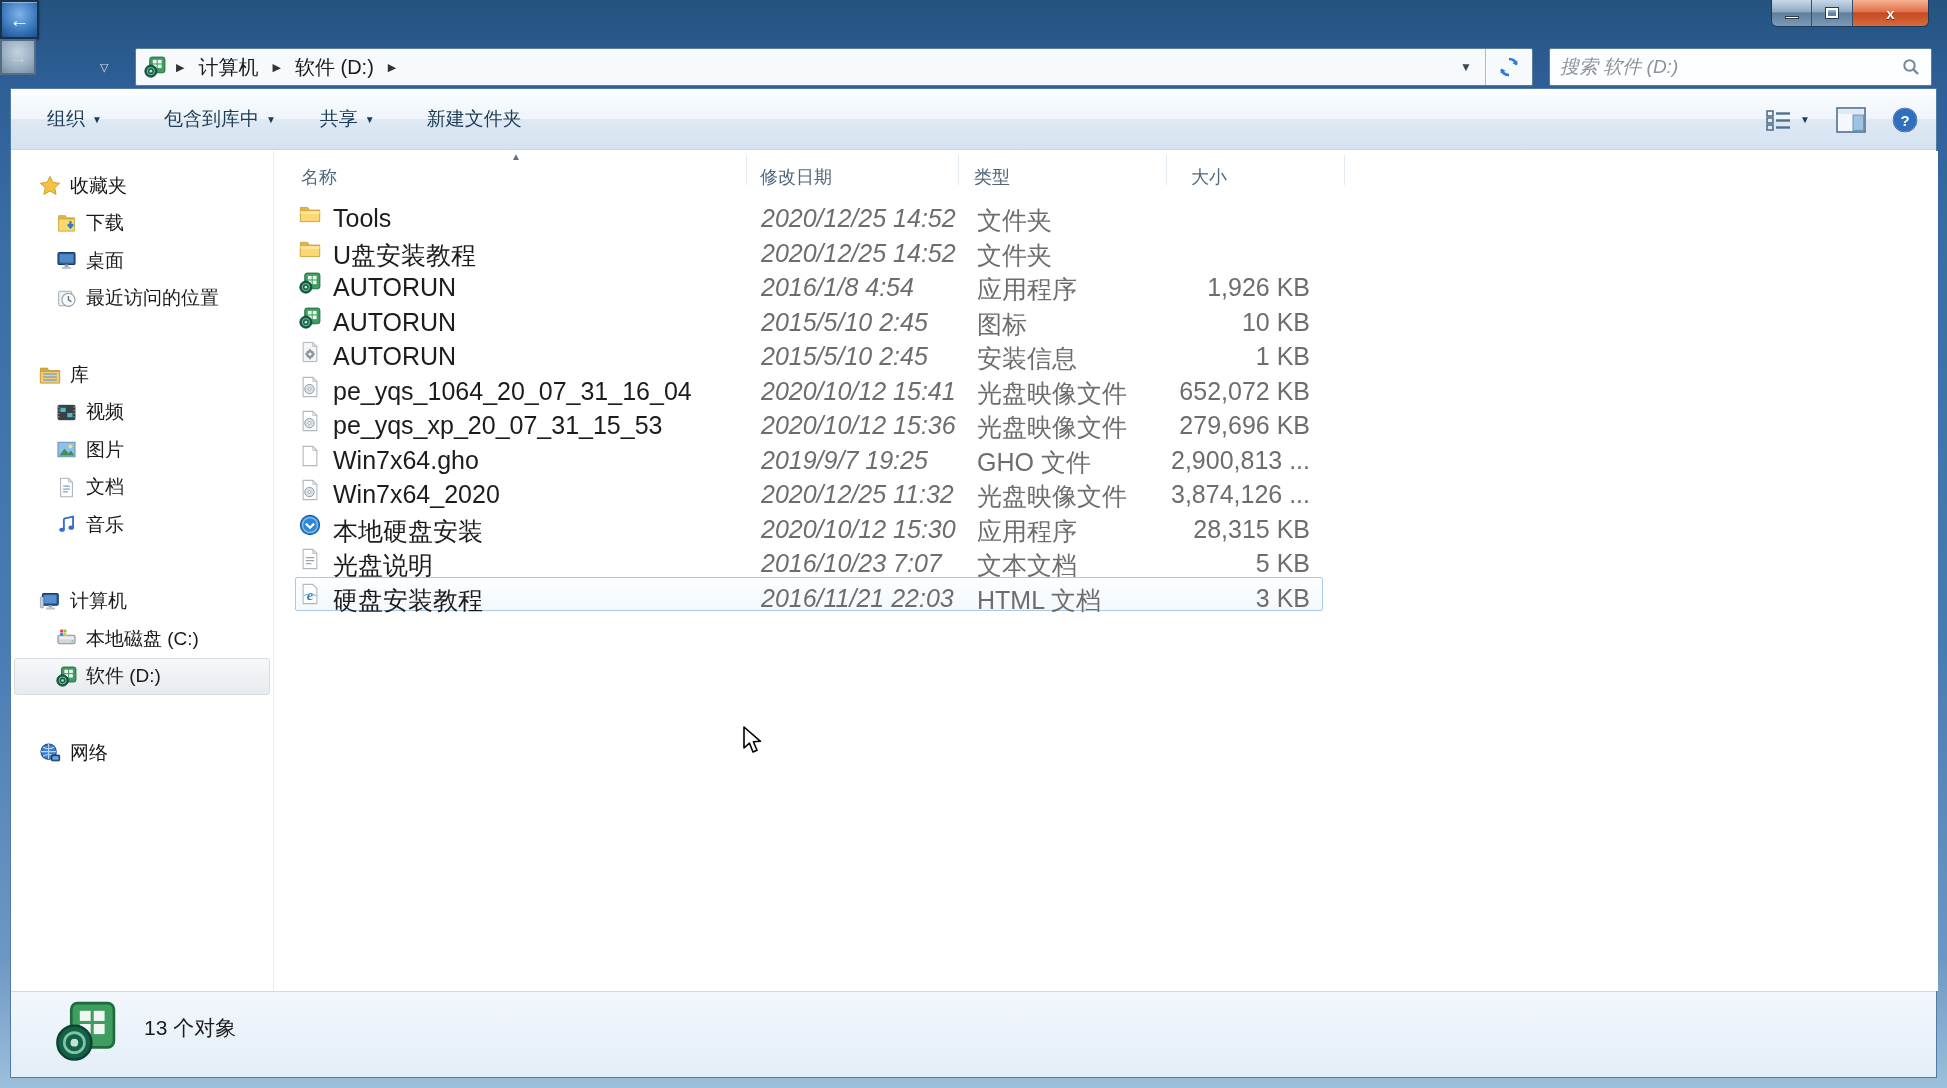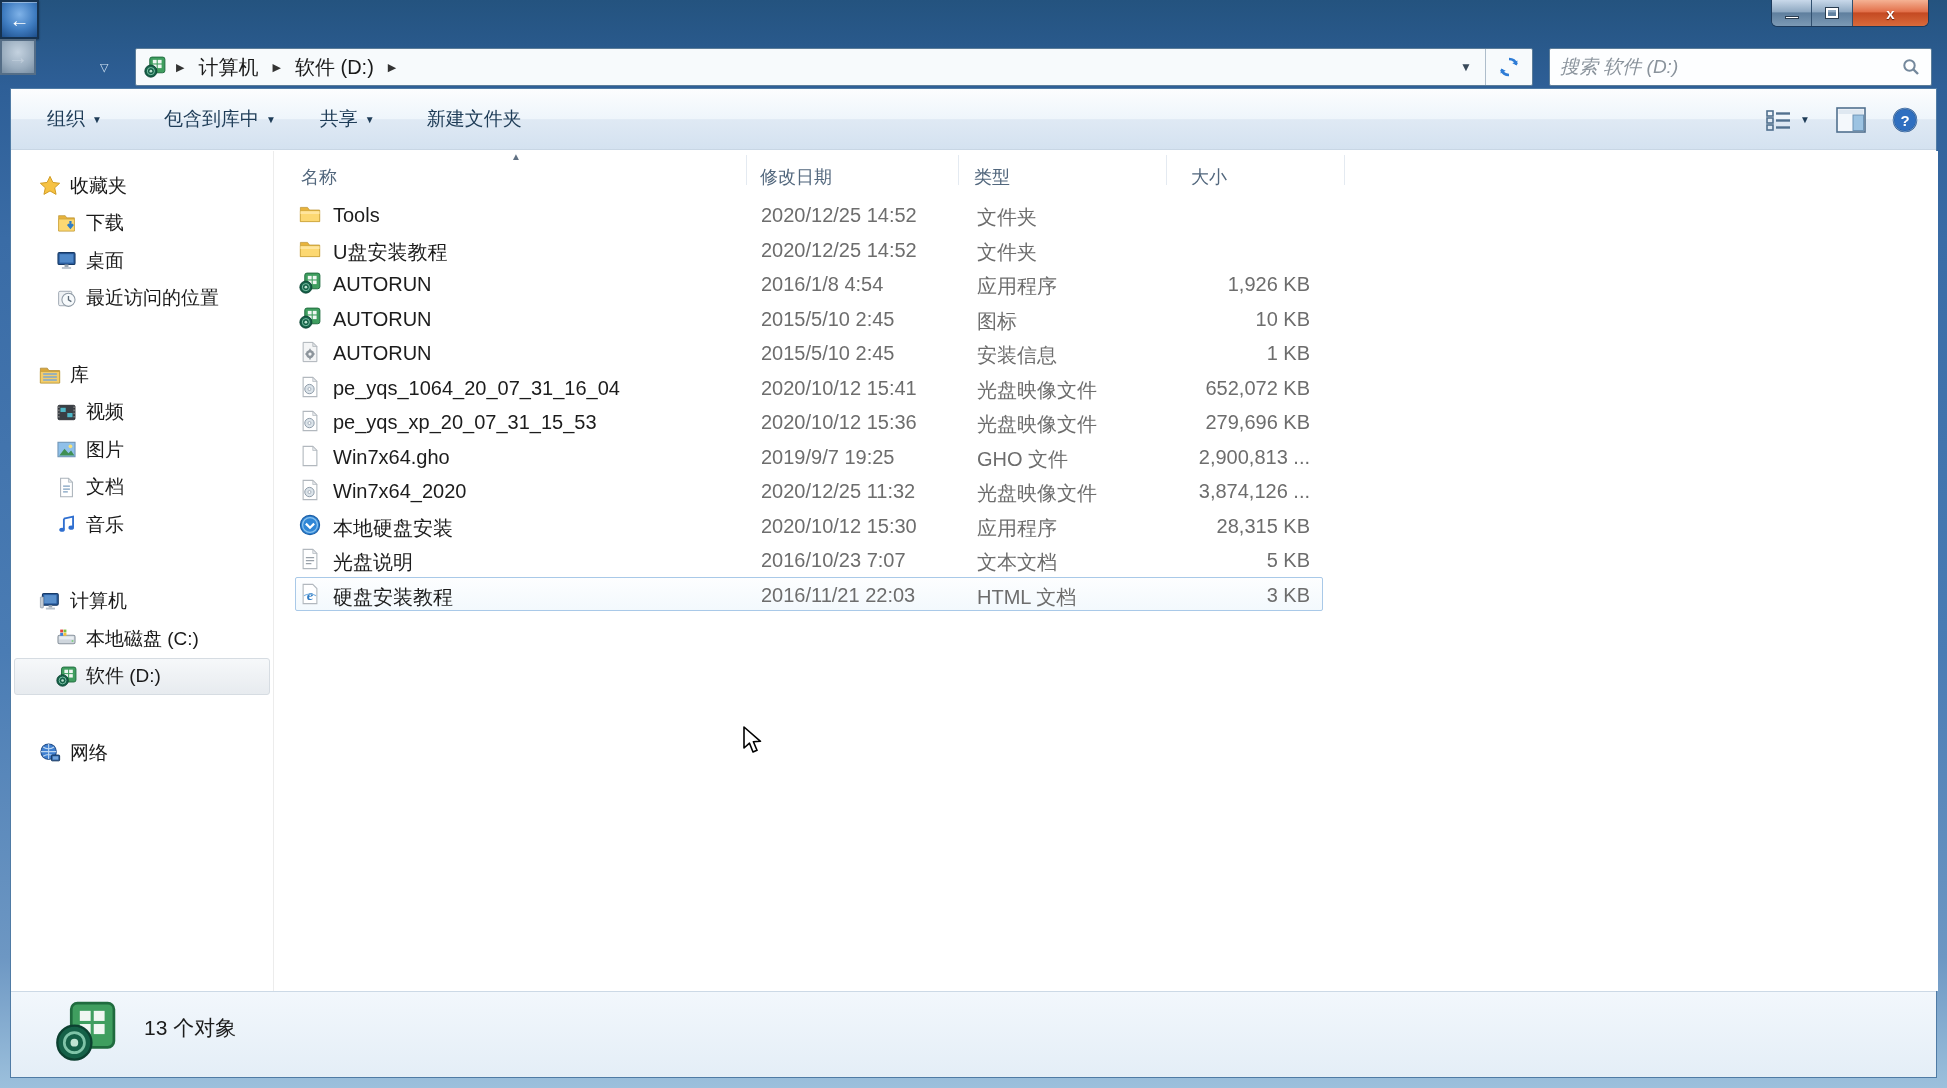--- a/index.html
+++ b/index.html
@@ -84,23 +84,23 @@
   #col-header { position:absolute; left:0; top:0; width:100%; height:46px; font-size:18px; color:#52677d; }
   .col-label { position:absolute; top:14px; cursor:pointer;text-align:right; }
   .col-divider { position:absolute; top:4px; width:1px; height:30px; background:#e4eaf1; }
   #sort-caret { position:absolute; left:238px; top:0px; font-size:10px; color:#607183; }
 
   #rows { position:absolute; left:0; top:46px; width:100%; }
   .row { position:relative; width:1028px; height:34.5px; margin-left:22px; border:1px solid transparent;
     border-radius:2px; cursor:pointer; }
   .row.selected { border:1px solid #a9c9e8; background:linear-gradient(180deg,#fdfeff,#f3f9fd); }
   .row .icon { position:absolute; left:3px; top:5px; }
-  .cell { position:absolute; top:6px; font-size:20px; white-space:nowrap; }
+  .cell { position:absolute; top:6px; font-size:25px; white-space:nowrap; }
   .cell.name  { left:37px;  color:#1c1c1c; }
-  .cell.date  { left:465px; color:#6d6d6d; }
+  .cell.date  { left:465px; color:#6d6d6d;font-style:italic; }
   .cell.type  { left:681px; color:#6d6d6d; }
   .cell.size  { right:12px; color:#6d6d6d; }
 
   
   #statusbar { position:absolute; left:0; top:902px; width:100%; height:86px;
     background:linear-gradient(180deg,#f2f7fc 0%,#e4eef7 100%); border-top:1px solid #ccd9e6; }
   #status-icon { position:absolute; left:44px; top:8px; }
   #status-text { position:absolute; left:133px; top:22px; font-size:21px; color:#1c1c1c; }
 
   

